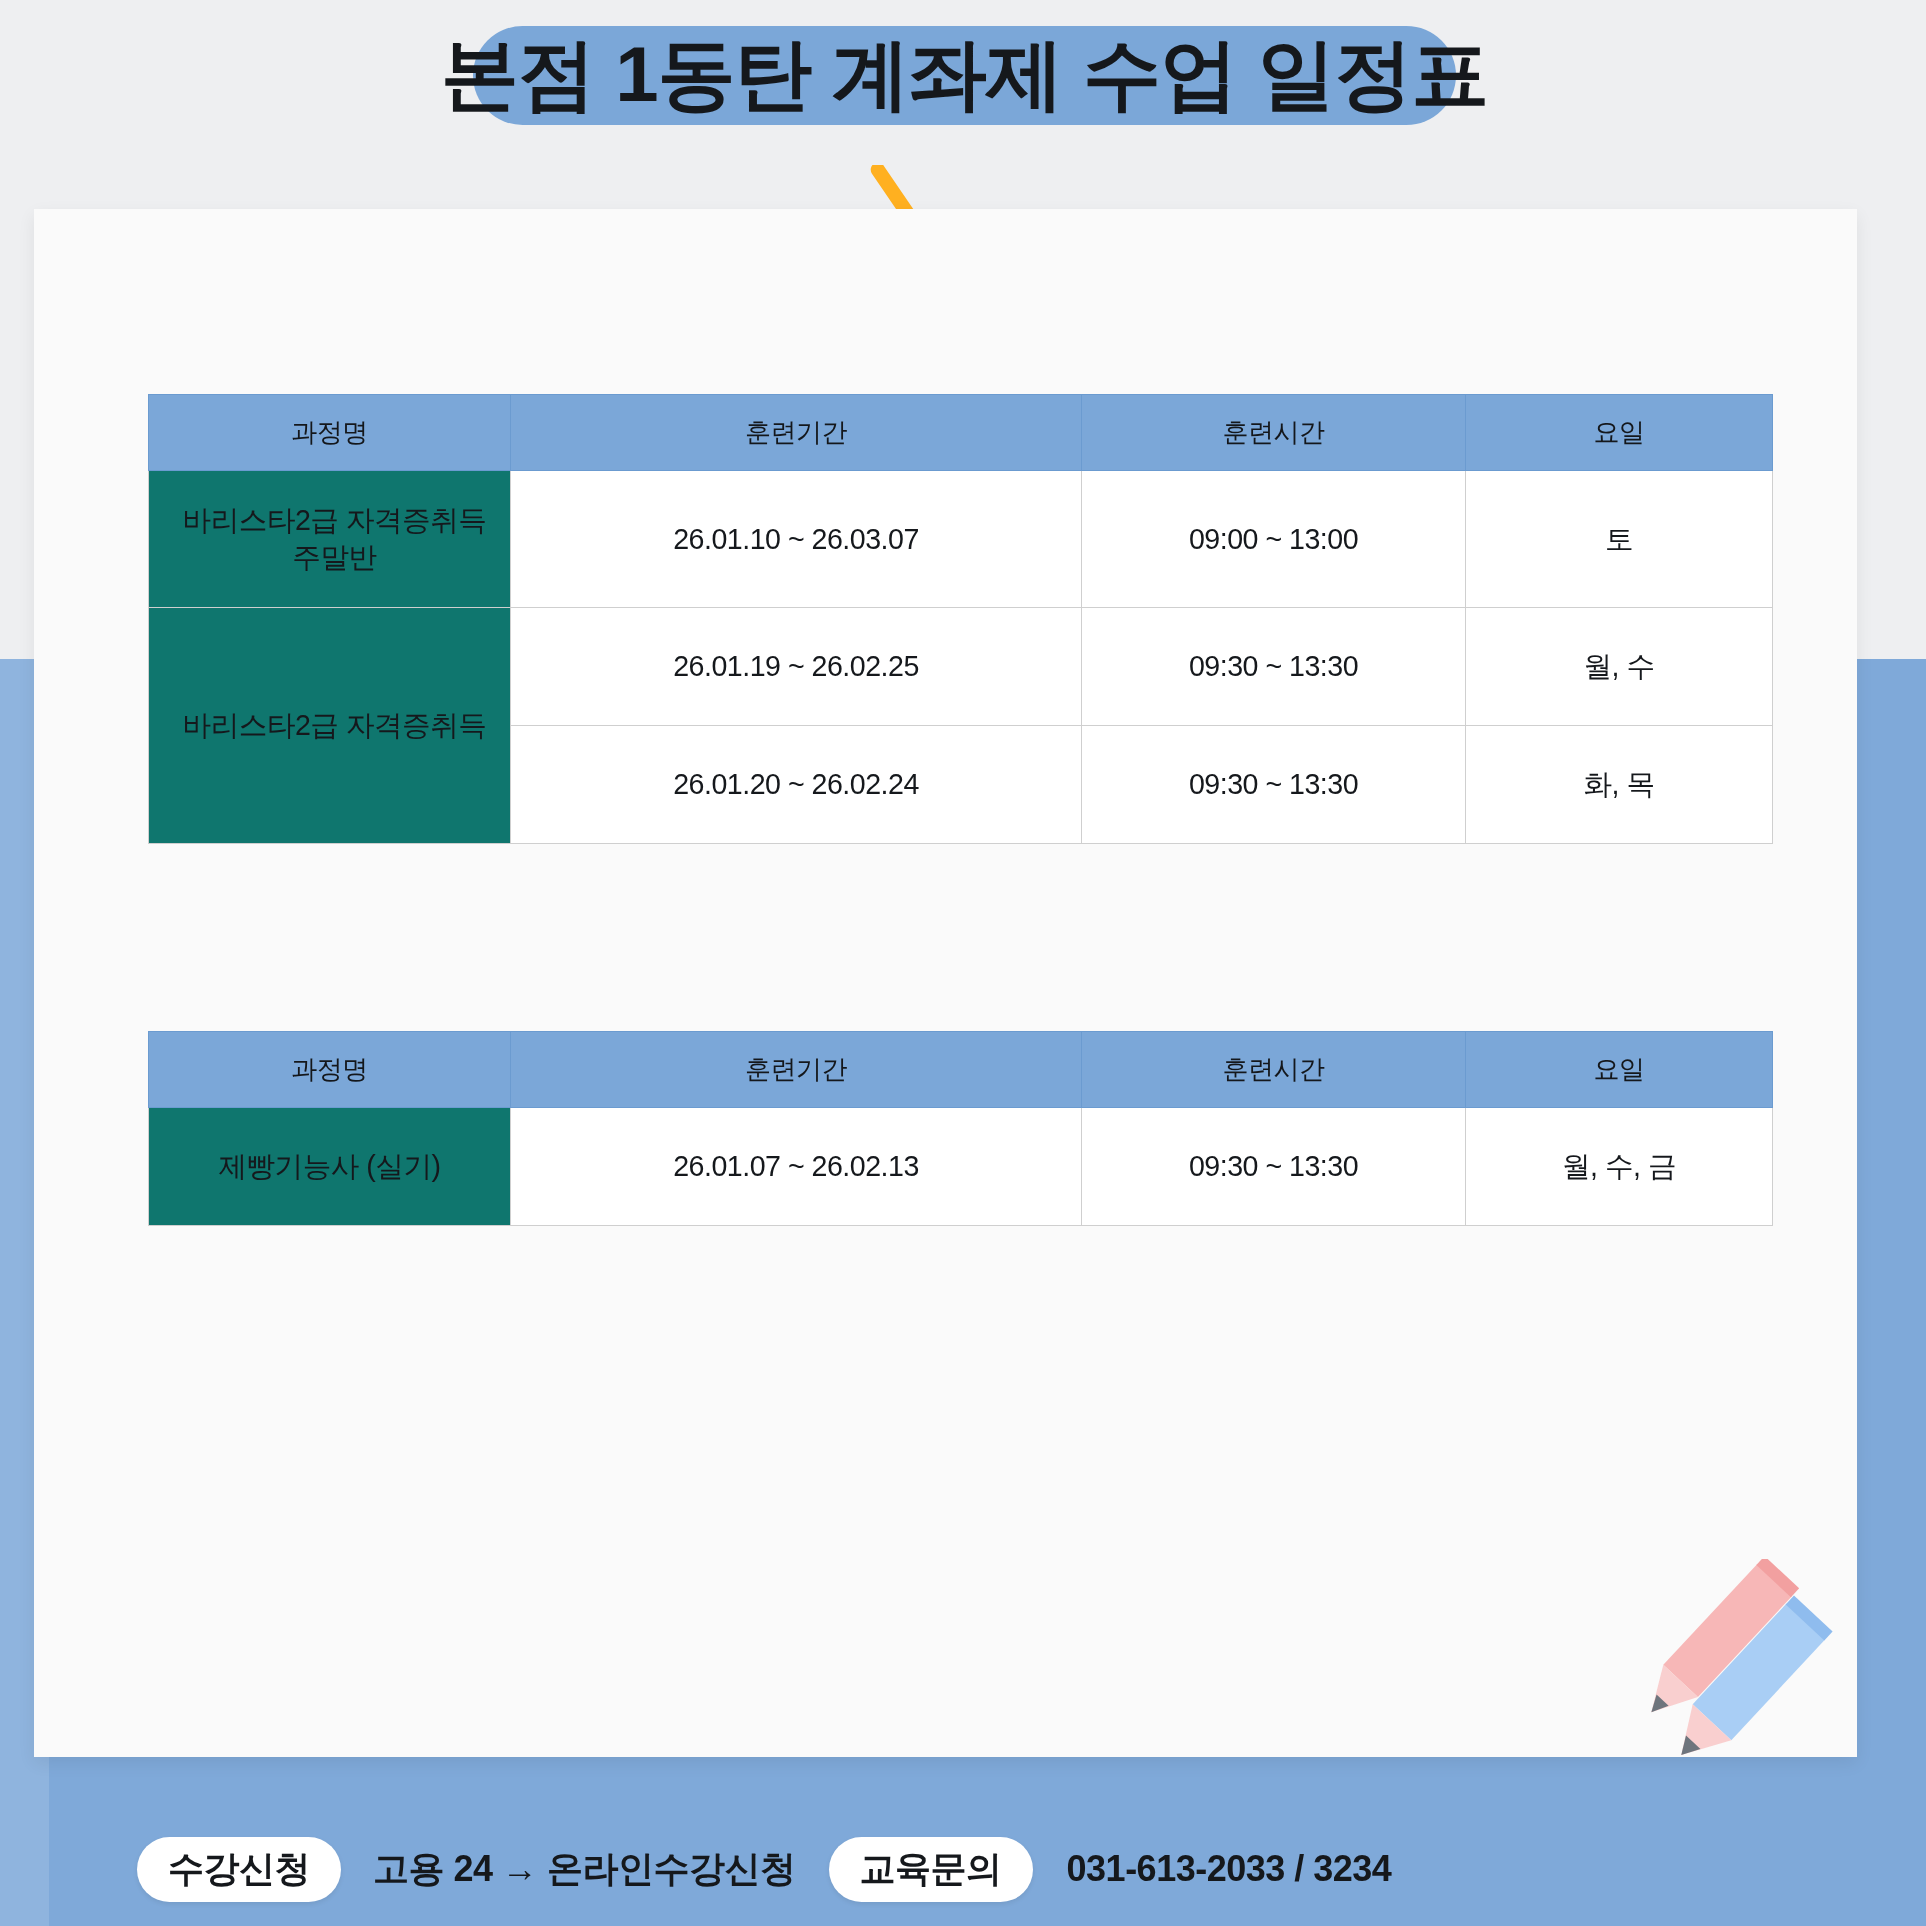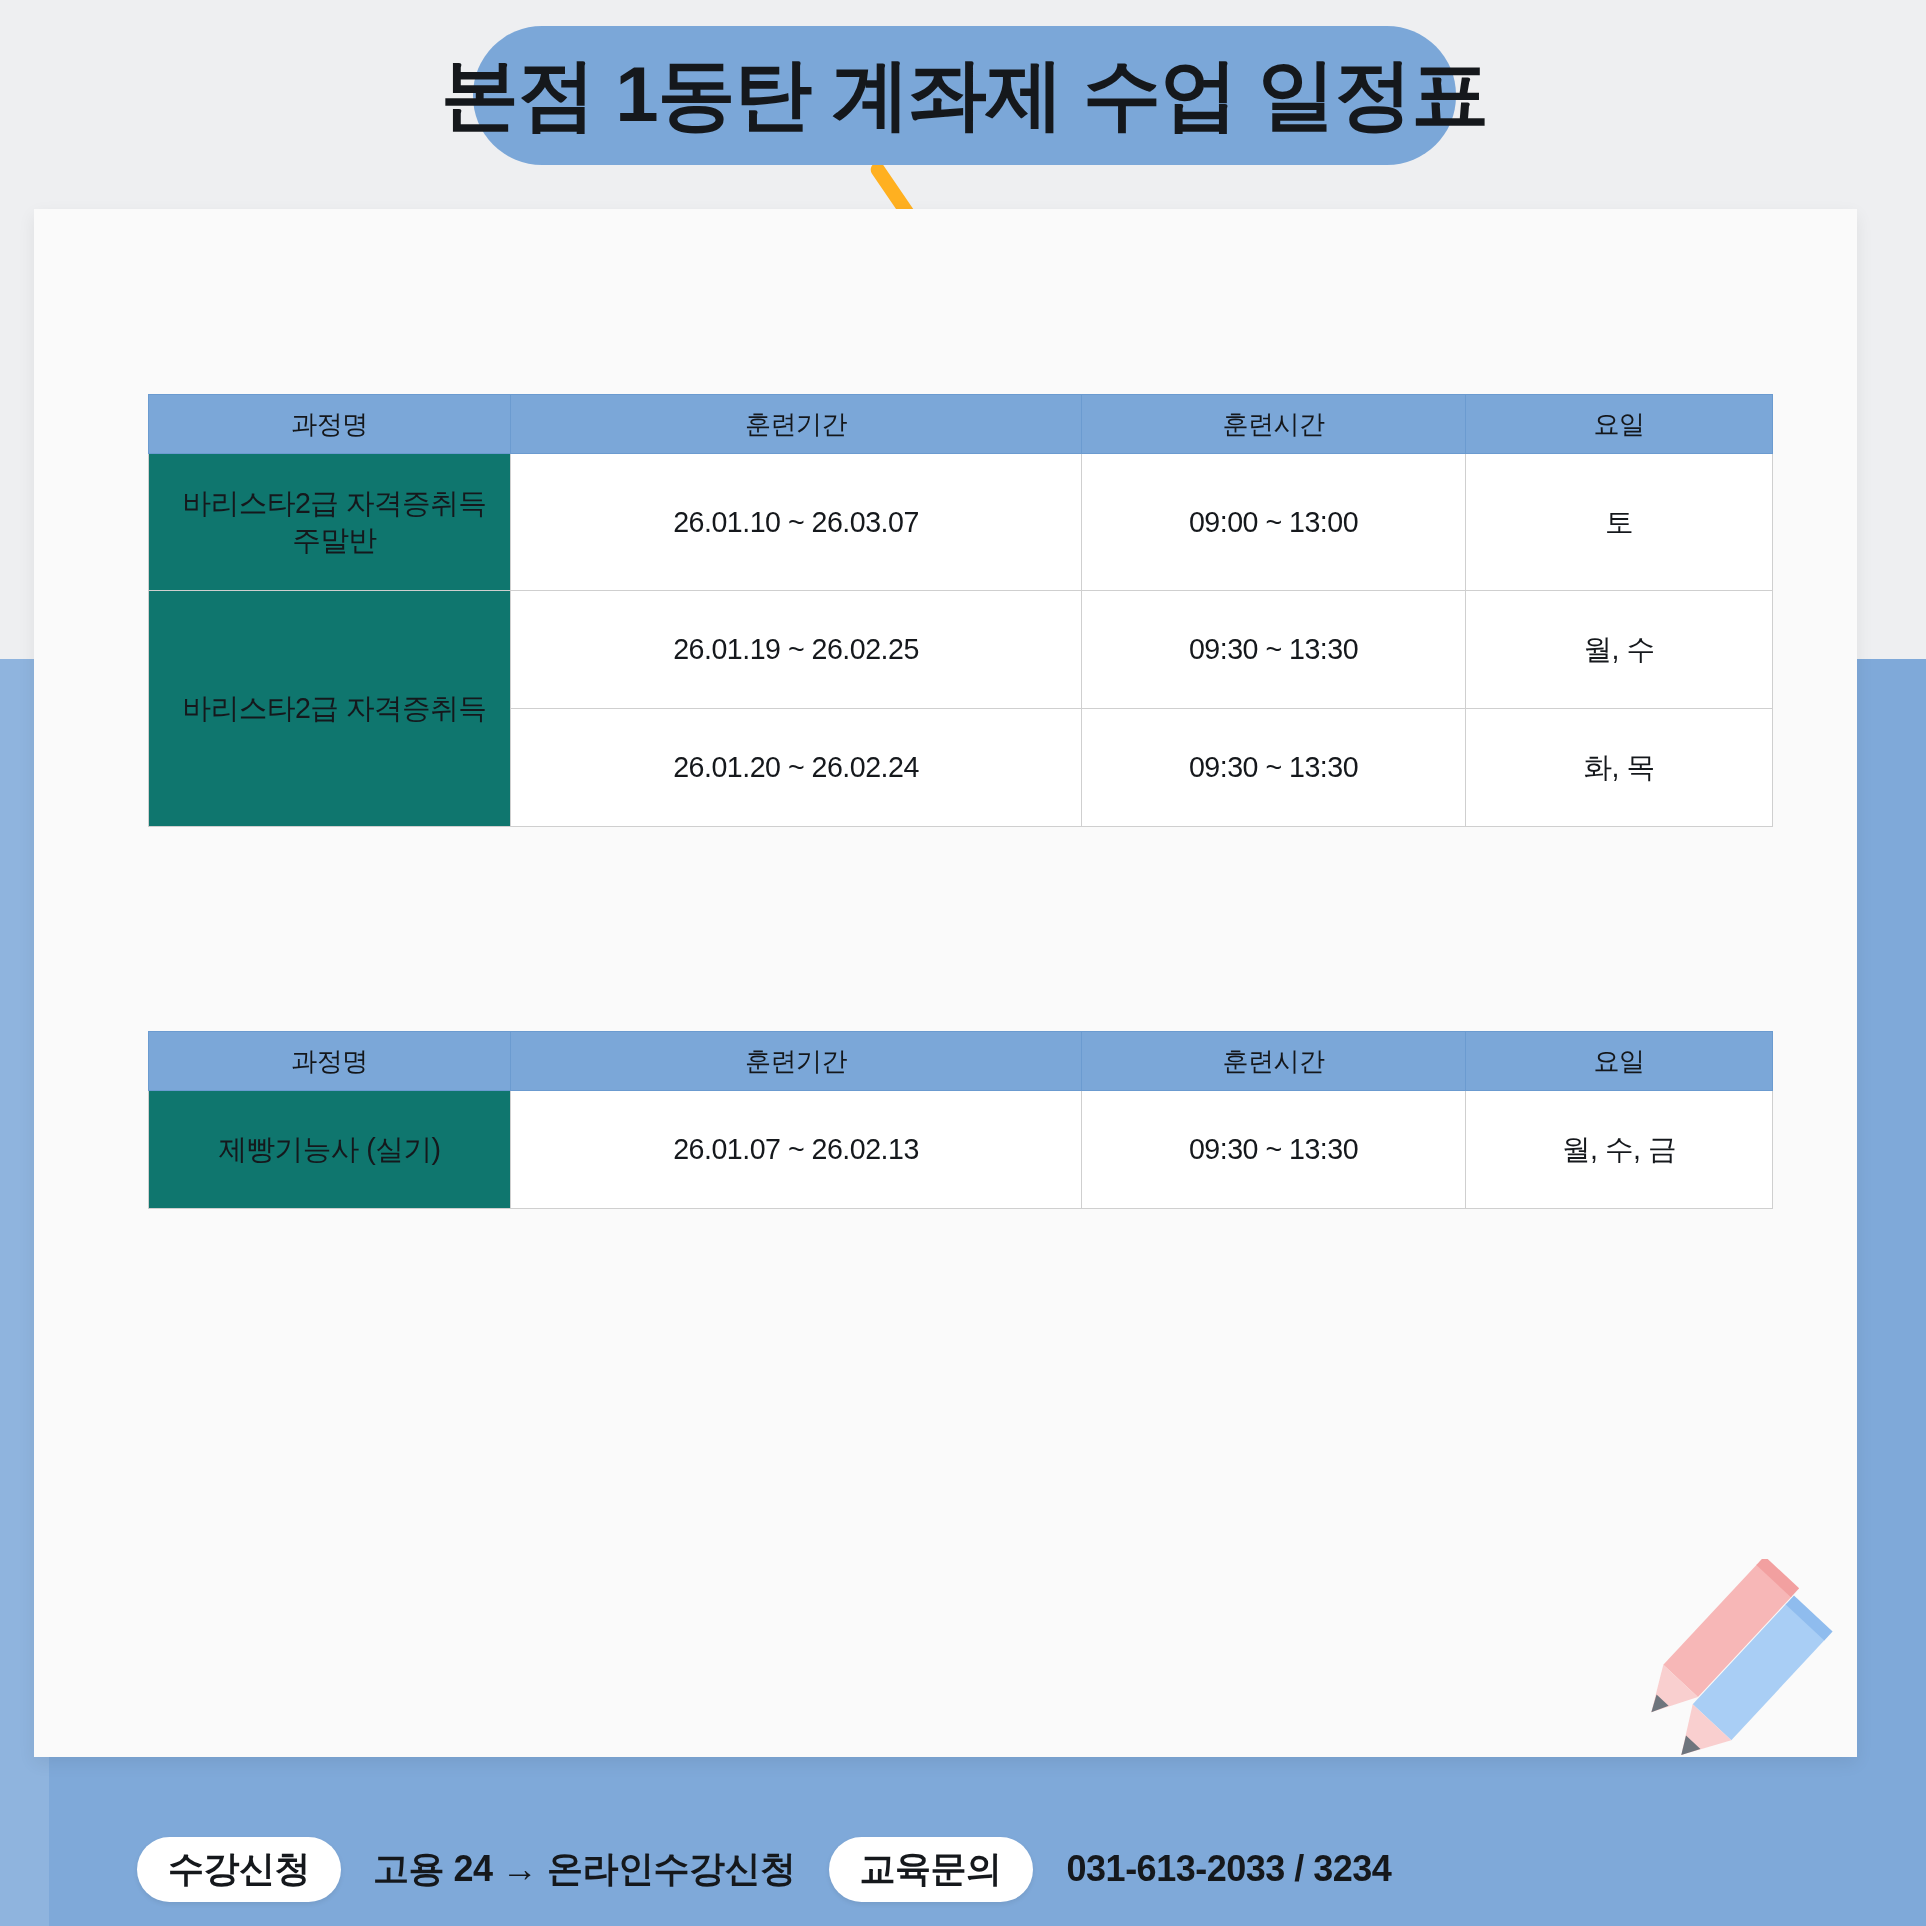--- a/index.html
+++ b/index.html
@@ -33,21 +33,21 @@
     position: absolute;
     left: 0; top: 659px;
     width: 49px; height: 1267px;
     background: #8fb4de;
   }
 
   
   #title-pill {
     position: absolute;
     left: 473px; top: 26px;
-    width: 983px; height: 139px;
+    width: 983px; height: 99px;
     background: #7ba7d8;
     border-radius: 69px;
     display: flex;
     align-items: center;
     justify-content: center;
   }
   #title-text {
     font-size: 78px;
     font-weight: bold;
     color: #15181c;
@@ -82,21 +82,21 @@
   #table-2 { left: 148px; top: 1031px; width: 1625px; }
 
   .sched-table col.c-course { width: 362px; }
   .sched-table col.c-period { width: 571px; }
   .sched-table col.c-time   { width: 384px; }
   .sched-table col.c-days   { width: 307px; }
 
   .sched-table th {
     background: #7ba7d8;
     border: 1.1px solid #6b9bd0;
-    height: 59px;
+    height: 76px;
     font-size: 26px;
     font-weight: normal;
     color: #14171b;
     letter-spacing: -0.5px;
   }
   .sched-table td {
     border: 1.1px solid #cfcfcf;
     font-size: 28.6px;
     color: #15181c;
     text-align: center;

